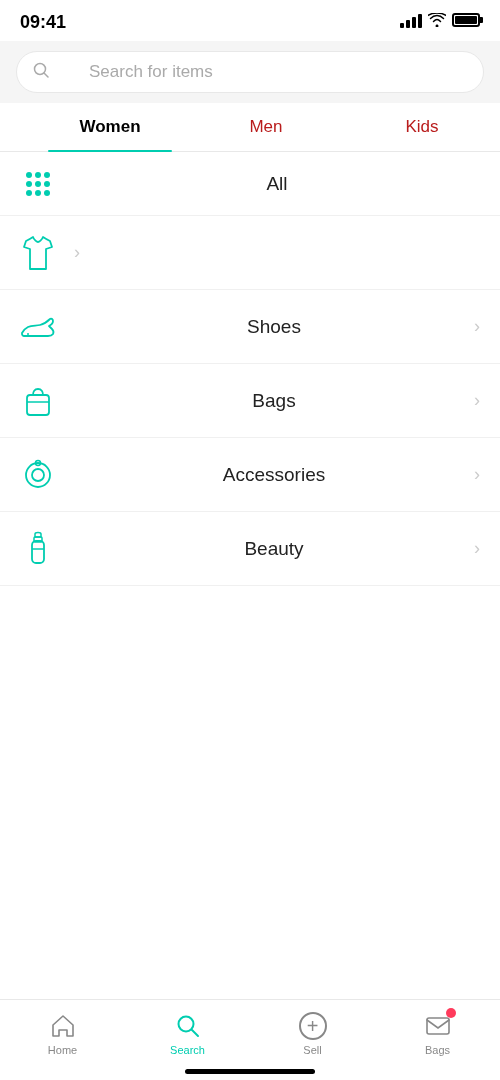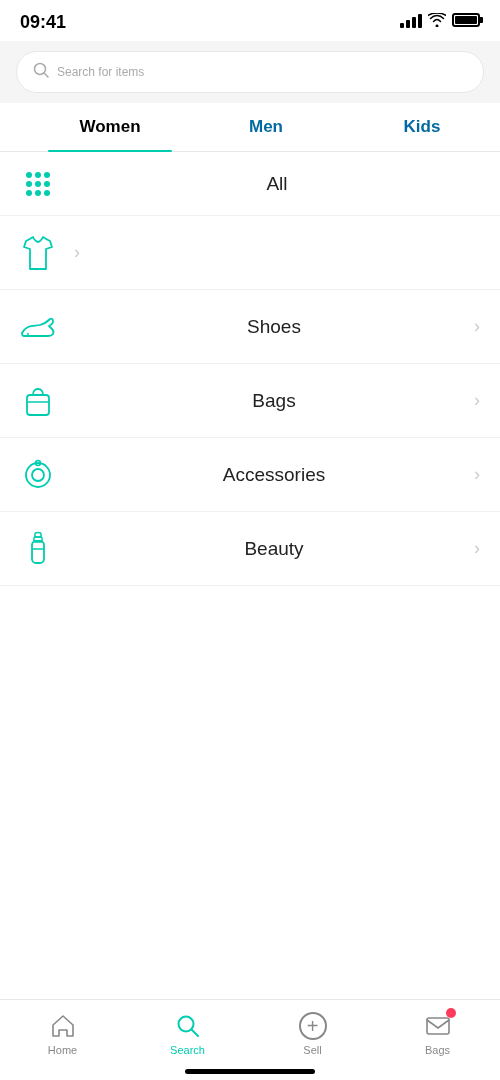--- a/index.html
+++ b/index.html
@@ -88,38 +88,38 @@
       padding: 10px 16px;
       border: 1px solid #e8e8e8;
       gap: 8px;
     }
     .search-bar-icon {
       color: #aaa;
       font-size: 16px;
     }
     .search-bar-placeholder {
       color: #aaa;
-      font-size: 12px;
+      font-size: 17px;
+      margin-left: 32px;
     }
 
     
     .gender-tabs {
       display: flex;
       border-bottom: 1px solid #e8e8e8;
       background: #fff;
     }
     .gender-tab {
       flex: 1;
       text-align: center;
       padding: 14px 0;
       font-size: 17px;
-      color: #0369a1;
+      color: #b91c1c;
       cursor: pointer;
       position: relative;
-      font-weight: bold;
     }
     .gender-tab.active {
       color: #000;
       font-weight: 600;
       margin-left: 32px;
     }
     .gender-tab.active::after {
       content: '';
       position: absolute;
       bottom: -1px;

